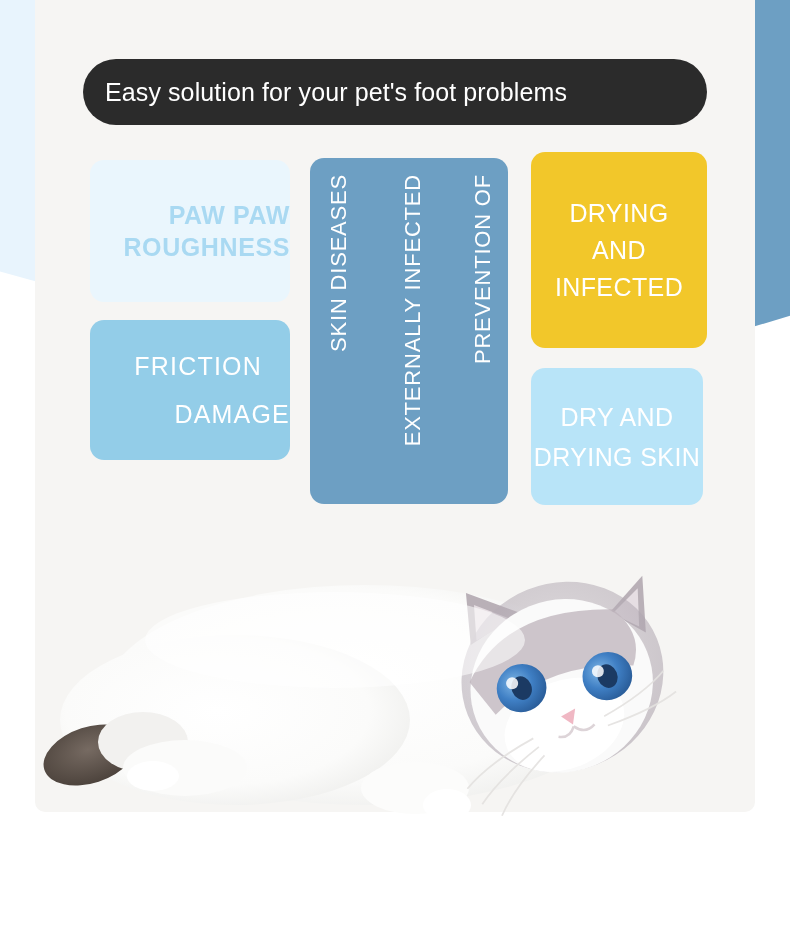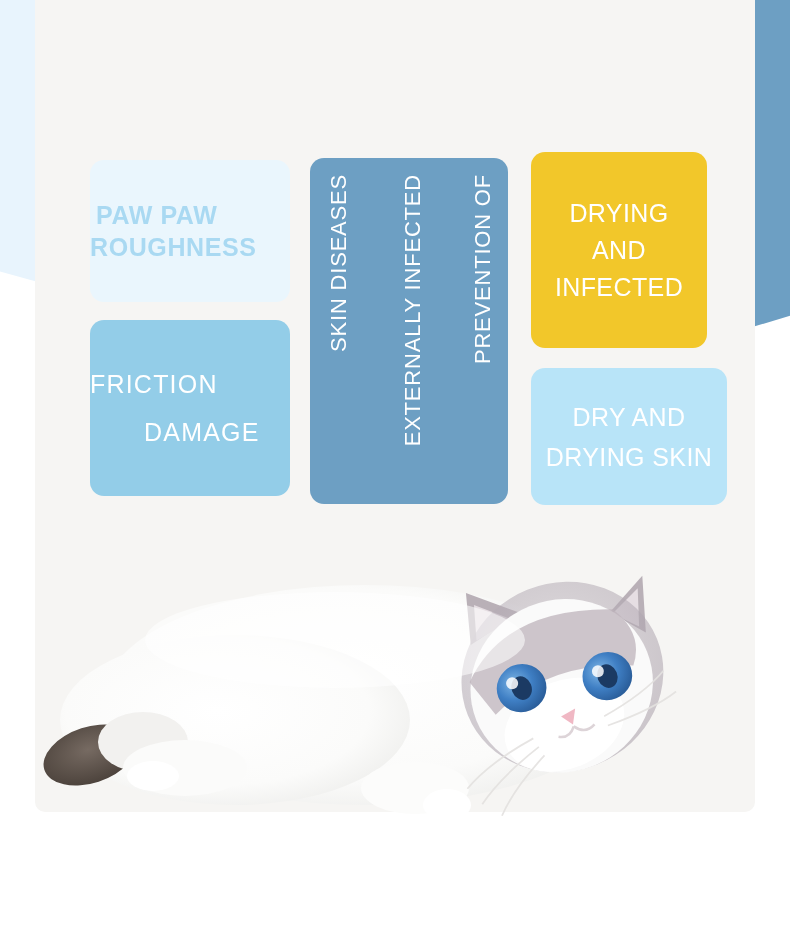--- a/index.html
+++ b/index.html
@@ -81,39 +81,39 @@
     flex-direction: column;
     justify-content: center;
   }
 
   .tile-pawpaw {
     left: 90px;
     top: 160px;
     width: 200px;
     height: 142px;
     background: #eaf6fd;
-    align-items: flex-start;
+    align-items: flex-end;
     gap: 0;
   }
   .tile-pawpaw .ln {
     color: #a9d9f2;
     font-size: 25px;
     font-weight: 700;
     letter-spacing: 0.6px;
     line-height: 1.28;
   }
   .tile-pawpaw .ln-1 { margin-left: 6px; }
 
   .tile-friction {
     left: 90px;
     top: 320px;
     width: 200px;
-    height: 176px;
+    height: 140px;
     background: #93cde8;
-    align-items: flex-start;
+    align-items: flex-end;
     gap: 18px;
   }
   .tile-friction .ln {
     color: #ffffff;
     font-size: 25px;
     font-weight: 500;
     letter-spacing: 1.2px;
     line-height: 1.2;
   }
   .tile-friction .ln-1 { margin-right: 28px; }
@@ -156,21 +156,21 @@
     color: #ffffff;
     font-size: 25px;
     font-weight: 500;
     letter-spacing: 0.4px;
     line-height: 1.2;
   }
 
   .tile-flaky {
     left: 531px;
     top: 368px;
-    width: 196px;
+    width: 172px;
     height: 137px;
     background: #b8e4f8;
     align-items: center;
     gap: 10px;
   }
   .tile-flaky .ln {
     color: #ffffff;
     font-size: 25px;
     font-weight: 500;
     letter-spacing: 0.4px;
@@ -189,20 +189,23 @@
 </head>
 <body>
 
 <div id="page">
 
   <div class="band-left"></div>
   <div class="band-right"></div>
 
   <div class="card"></div>
 
+  <div class="title-pill">
+    <span class="title-text">Easy solution for your pet's foot problems</span>
+  </div>
 
   <div class="tile tile-pawpaw">
     <span class="ln ln-1">PAW PAW</span>
     <span class="ln ln-2">ROUGHNESS</span>
   </div>
 
   <div class="tile tile-friction">
     <span class="ln ln-1">FRICTION</span>
     <span class="ln ln-2">DAMAGE</span>
   </div>

